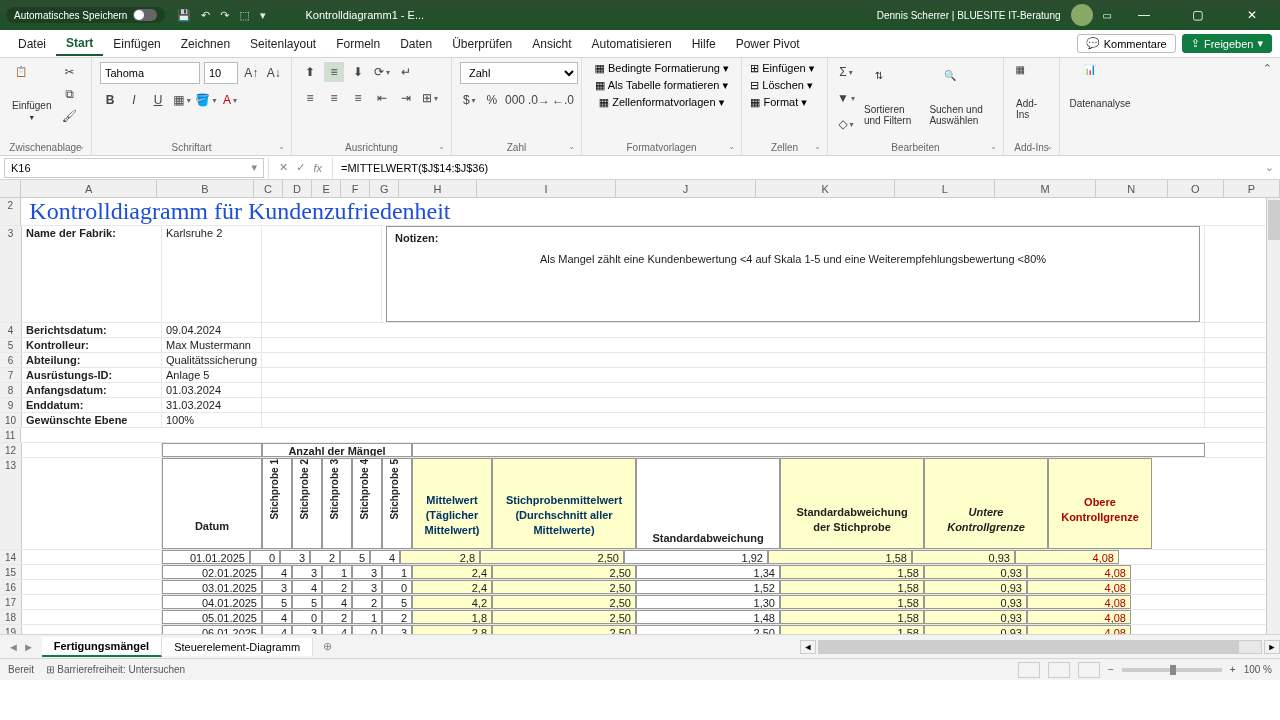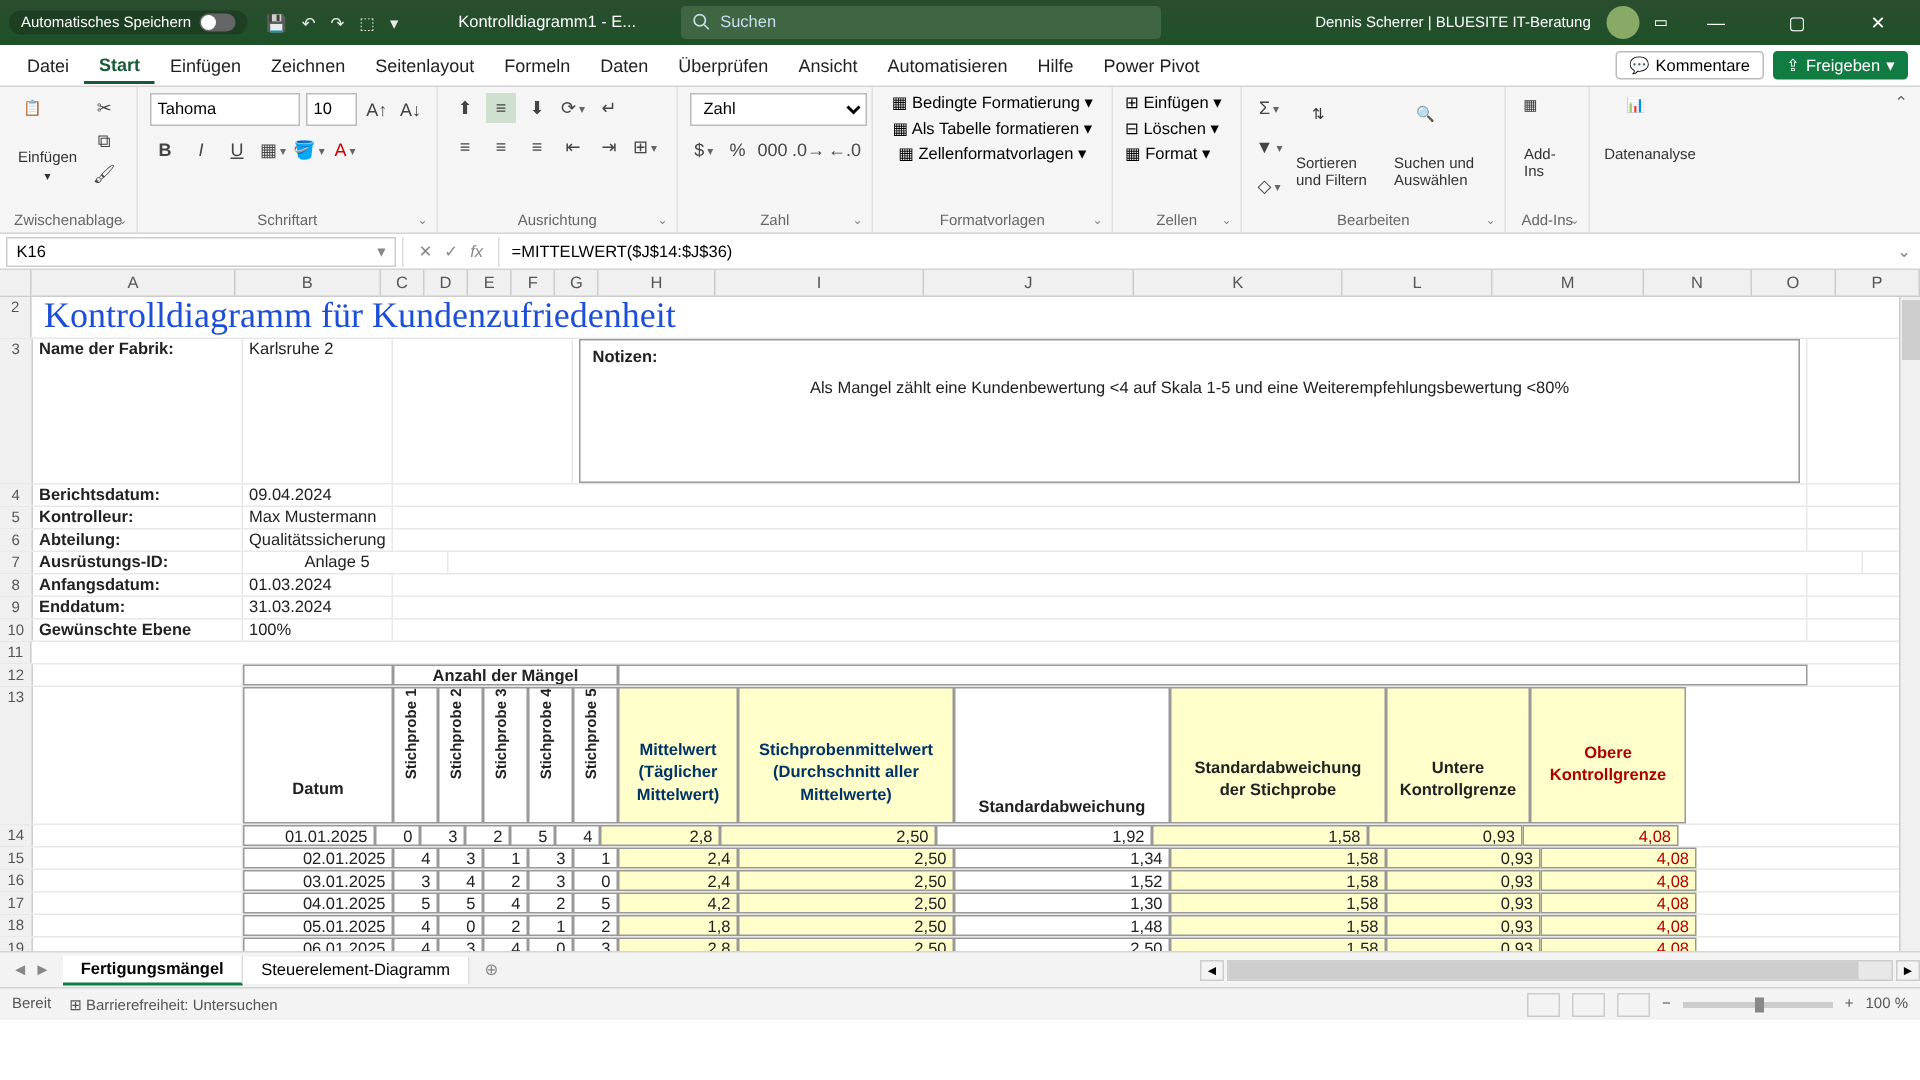--- a/index.html
+++ b/index.html
@@ -91,27 +91,20 @@
     <span class="toggle"></span>
   </div>
   <div class="qat">
     <span>💾</span>
     <span>↶</span>
     <span>↷</span>
     <span>⬚</span>
     <span>▾</span>
   </div>
   <div class="docname">Kontrolldiagramm1 - E...</div>
-  <div class="searchbox">
-    <svg viewBox="0 0 16 16">
-        <circle cx="6" cy="6" r="5" fill="none" stroke="#cde" stroke-width="1.5"></circle>
-        <line x1="10" y1="10" x2="14" y2="14" stroke="#cde" stroke-width="1.5"></line>
-      </svg>
-    <span style="color:#cde">Suchen</span>
-  </div>
   <div class="user">
     <span>Dennis Scherrer | BLUESITE IT-Beratung</span>
     <span class="avatar"></span>
     <span>▭</span>
     <span class="winbtn">—</span>
     <span class="winbtn">▢</span>
     <span class="winbtn">✕</span>
   </div>
 </div>
 
@@ -317,21 +310,21 @@
       </div>
       <div class="row">
         <div class="rh">6</div>
         <div class="cell bold" style="width: 140px;">Abteilung:</div>
         <div class="cell " style="width: 100px;">Qualitätssicherung</div>
         <div class="cell " style="width: 943px;"></div>
       </div>
       <div class="row">
         <div class="rh">7</div>
         <div class="cell bold" style="width: 140px;">Ausrüstungs-ID:</div>
-        <div class="cell " style="width: 100px; margin-left: 37px;">Anlage 5</div>
+        <div class="cell " style="width: 100px;">Anlage 5</div>
         <div class="cell " style="width: 943px;"></div>
       </div>
       <div class="row">
         <div class="rh">8</div>
         <div class="cell bold" style="width: 140px;">Anfangsdatum:</div>
         <div class="cell " style="width: 100px;">01.03.2024</div>
         <div class="cell " style="width: 943px;"></div>
       </div>
       <div class="row">
         <div class="rh">9</div>
@@ -382,21 +375,21 @@
         </div>
         <div class="cell box-border yellow" style="width: 144px;">
           <div class="hdr-blue center" style="padding:34px 2px 2px;white-space:normal">Stichprobenmittelwert (Durchschnitt aller Mittelwerte)</div>
         </div>
         <div class="cell box-border" style="width: 144px;">
           <div class="bold center" style="padding:72px 2px 2px">Standardabweichung</div>
         </div>
         <div class="cell box-border yellow" style="width: 144px;">
           <div class="bold center" style="padding:46px 2px 2px;white-space:normal">Standardabweichung der Stichprobe</div>
         </div>
-        <div class="cell box-border yellow" style="width: 96px;">
+        <div class="cell box-border yellow" style="width: 124px; font-style: italic;">
           <div class="bold center" style="padding:46px 2px 2px;white-space:normal">Untere Kontrollgrenze</div>
         </div>
         <div class="cell box-border yellow" style="width: 104px;">
           <div class="hdr-red center" style="padding:36px 2px 2px;white-space:normal">Obere Kontrollgrenze</div>
         </div>
       </div>
       <div class="row">
         <div class="rh">14</div>
         <div class="cell " style="width: 140px;"></div>
         <div class="cell right-align box-border" style="width: 88px;">01.01.2025</div>

